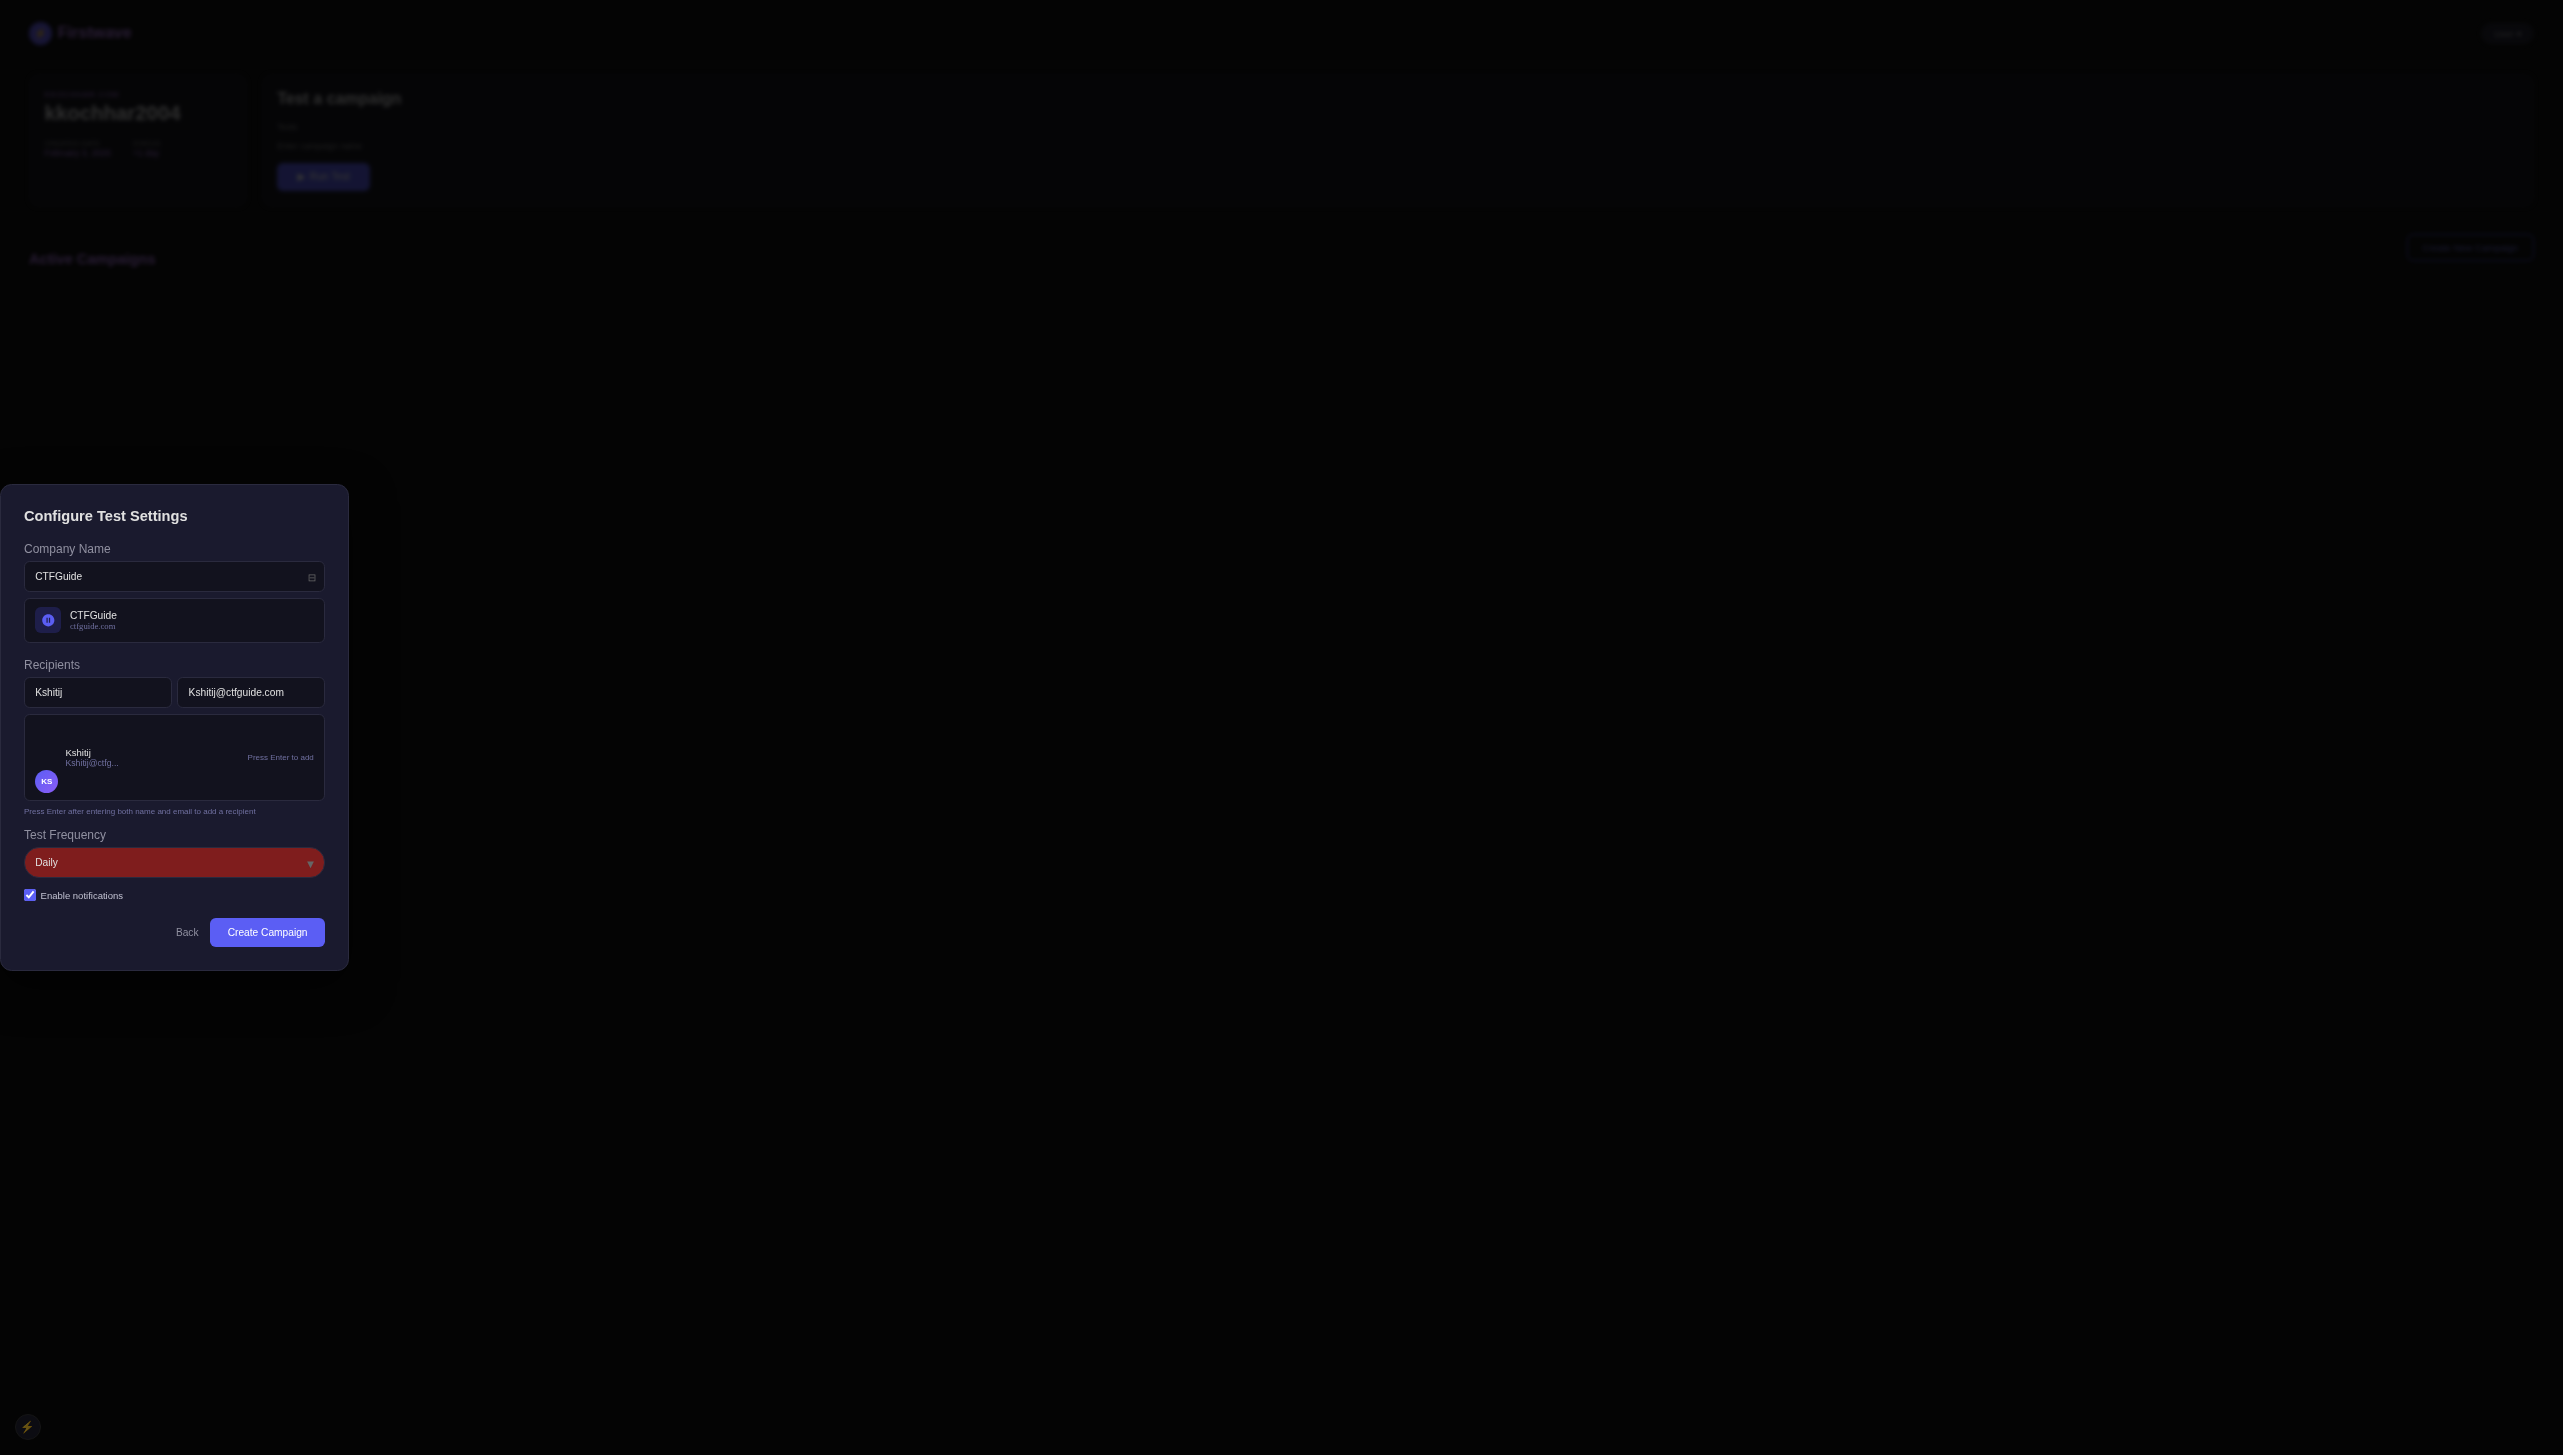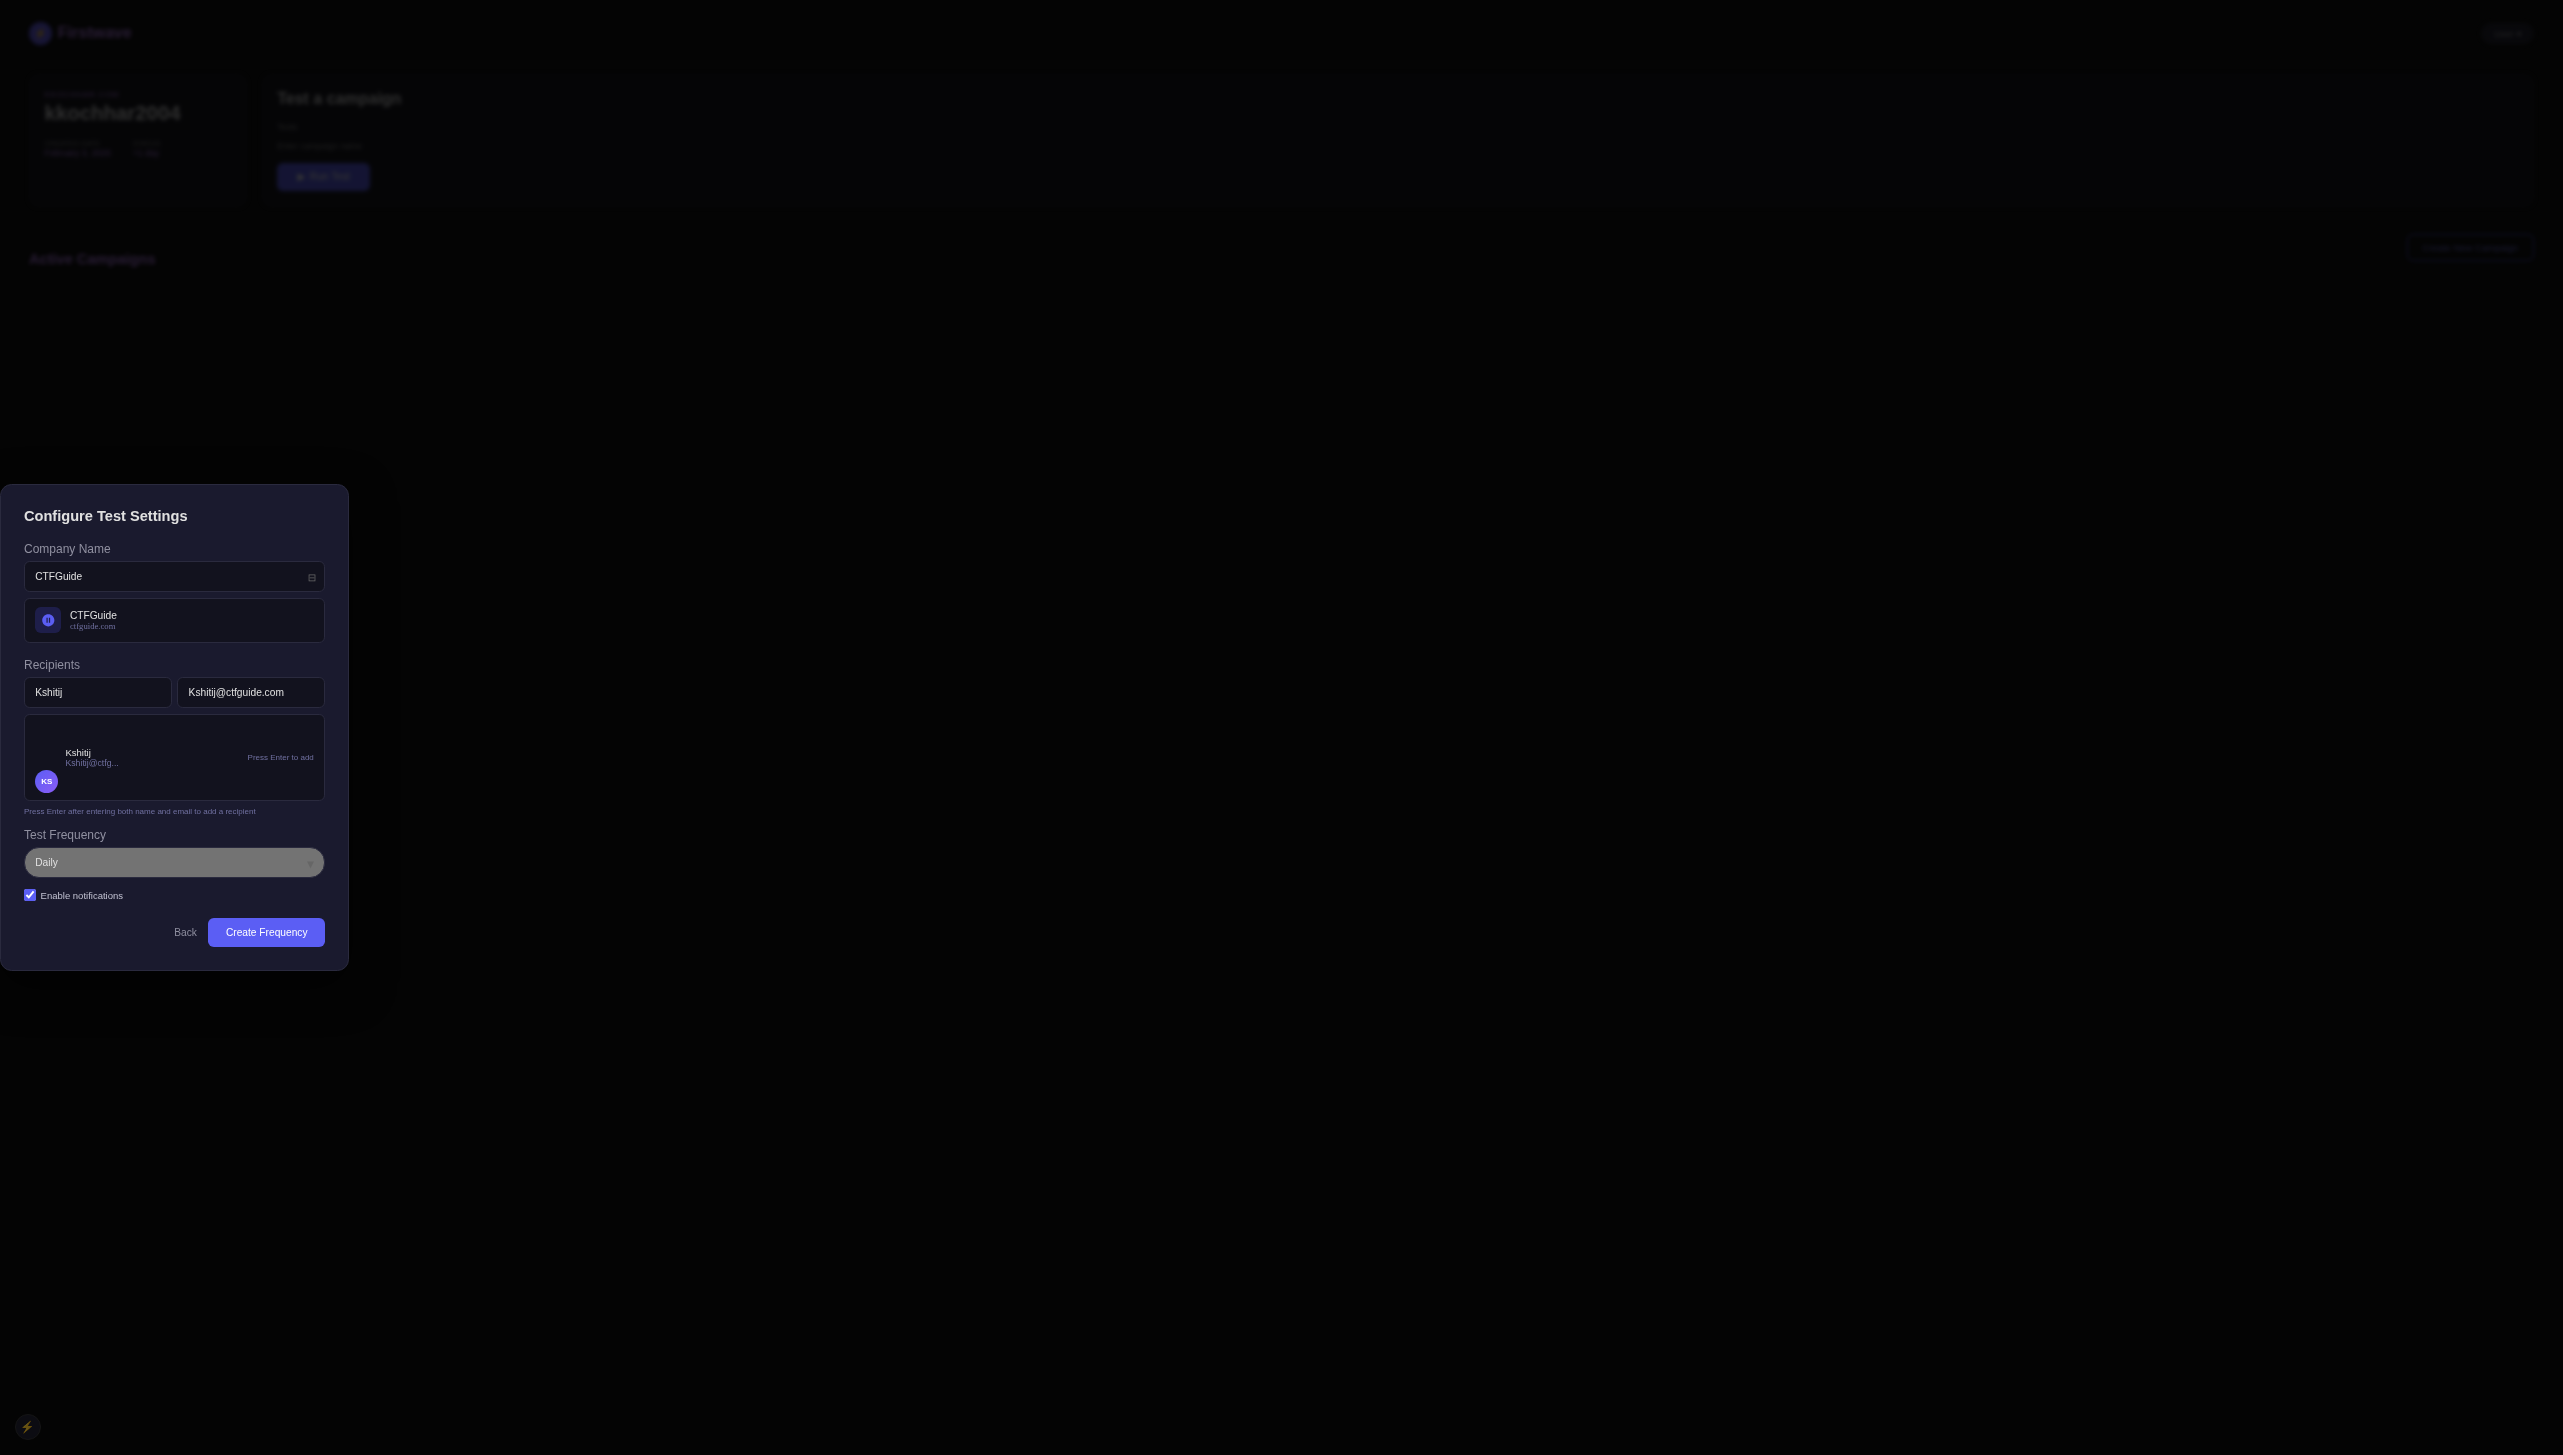--- a/index.html
+++ b/index.html
@@ -314,21 +314,21 @@
       margin-top: 2.9px;
     }
 
     .select-wrapper {
       position: relative;
       margin-bottom: 11.6px;
     }
 
     .freq-select {
       width: 100%;
-      background: #737373;
+      background: #7f1d1d;
       border: 0.7px solid #2a2a3e;
       border-radius: 15px;
       padding: 8.7px 29px 8.7px 10.2px;
       color: #e0e0e0;
       font-size: 10.2px;
       outline: none;
       appearance: none;
       cursor: pointer;
     }
 
@@ -497,19 +497,19 @@
       <span class="select-arrow">▼</span>
     </div>
 
     <div class="checkbox-row">
       <input type="checkbox" class="checkbox-input" id="enable-notif" checked="" style="">
       <label class="checkbox-label" for="enable-notif">Enable notifications</label>
     </div>
 
     <div class="modal-footer">
       <button class="back-btn">Back</button>
-      <button class="create-btn">Create Frequency</button>
+      <button class="create-btn">Create Campaign</button>
     </div>
   </div>
 </div>
 
 <div class="bottom-lightning">⚡</div>
 
 
 </body></html>

